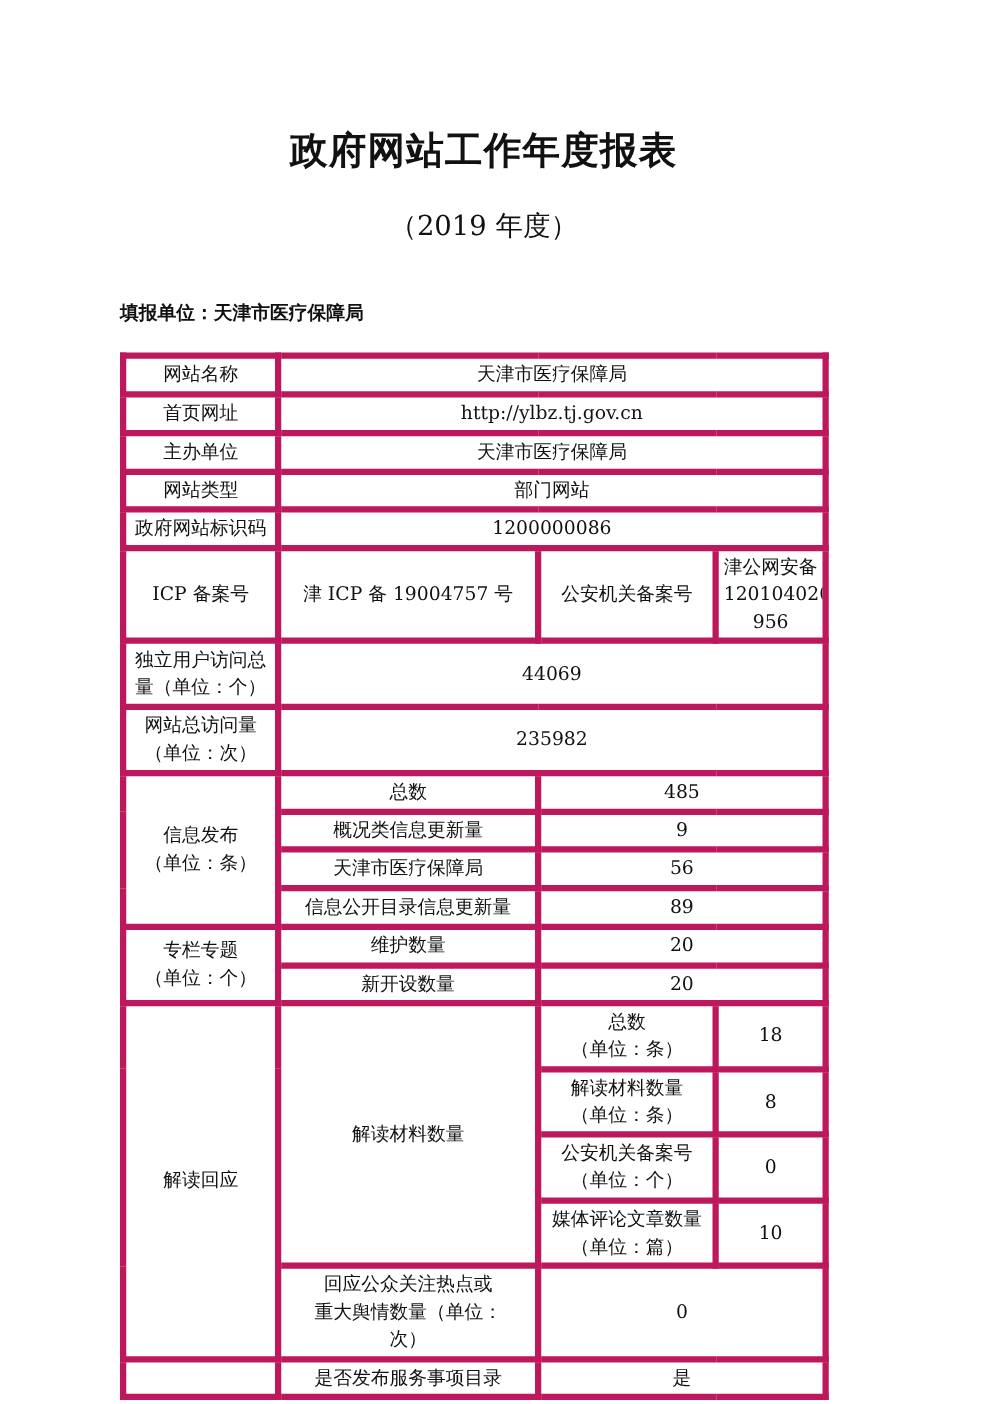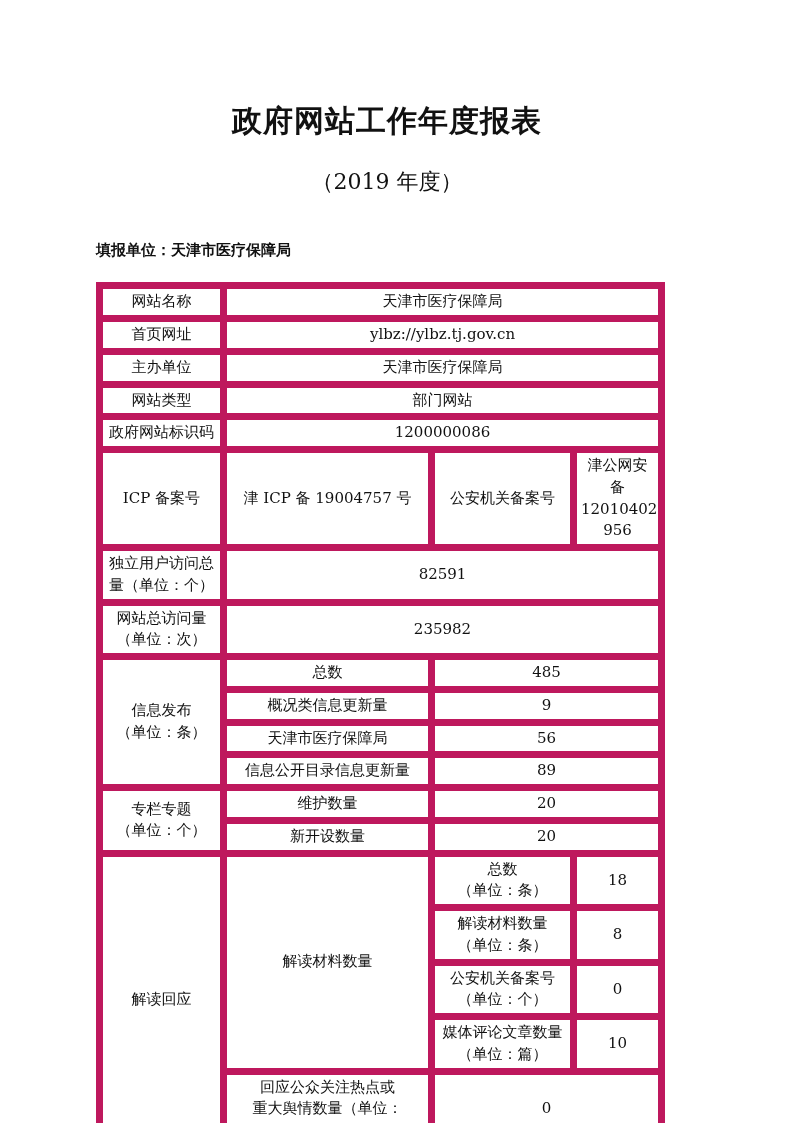--- a/index.html
+++ b/index.html
@@ -34,21 +34,21 @@
     margin-bottom: 22px;
     text-align: left;
   }
 
   table.report {
     width: 562px;
     border-collapse: collapse;
     table-layout: fixed;
   }
   table.report td {
-    border: 7px solid #be185d;
+    border: 5px solid #be185d;
     font-size: 15px;
     line-height: 1.45;
     text-align: center;
     vertical-align: middle;
     padding: 2px 4px;
     white-space: pre-line;
     overflow: hidden;
   }
   col.c1 { width: 124px; }
   col.c2 { width: 208px; }
@@ -86,21 +86,21 @@
         <col class="c3">
         <col class="c4">
       </colgroup>
     <tbody>
       <tr class="r-basic">
         <td>网站名称</td>
         <td colspan="3">天津市医疗保障局</td>
       </tr>
       <tr class="r-basic">
         <td>首页网址</td>
-        <td colspan="3">ylbz://ylbz.tj.gov.cn</td>
+        <td colspan="3">http://ylbz.tj.gov.cn</td>
       </tr>
       <tr class="r-basic">
         <td>主办单位</td>
         <td colspan="3">天津市医疗保障局</td>
       </tr>
       <tr class="r-basic">
         <td>网站类型</td>
         <td colspan="3">部门网站</td>
       </tr>
       <tr class="r-basic">
@@ -113,21 +113,21 @@
         <td>津 ICP 备 19004757 号</td>
         <td>公安机关备案号</td>
         <td>津公网安备
 12010402000
 956</td>
       </tr>
 
       <tr class="r-visitors">
         <td>独立用户访问总
 量（单位：个）</td>
-        <td colspan="3">82591</td>
+        <td colspan="3">44069</td>
       </tr>
       <tr class="r-visits">
         <td>网站总访问量
 （单位：次）</td>
         <td colspan="3">235982</td>
       </tr>
 
       <tr class="r-info">
         <td rowspan="4">信息发布
 （单位：条）</td>

